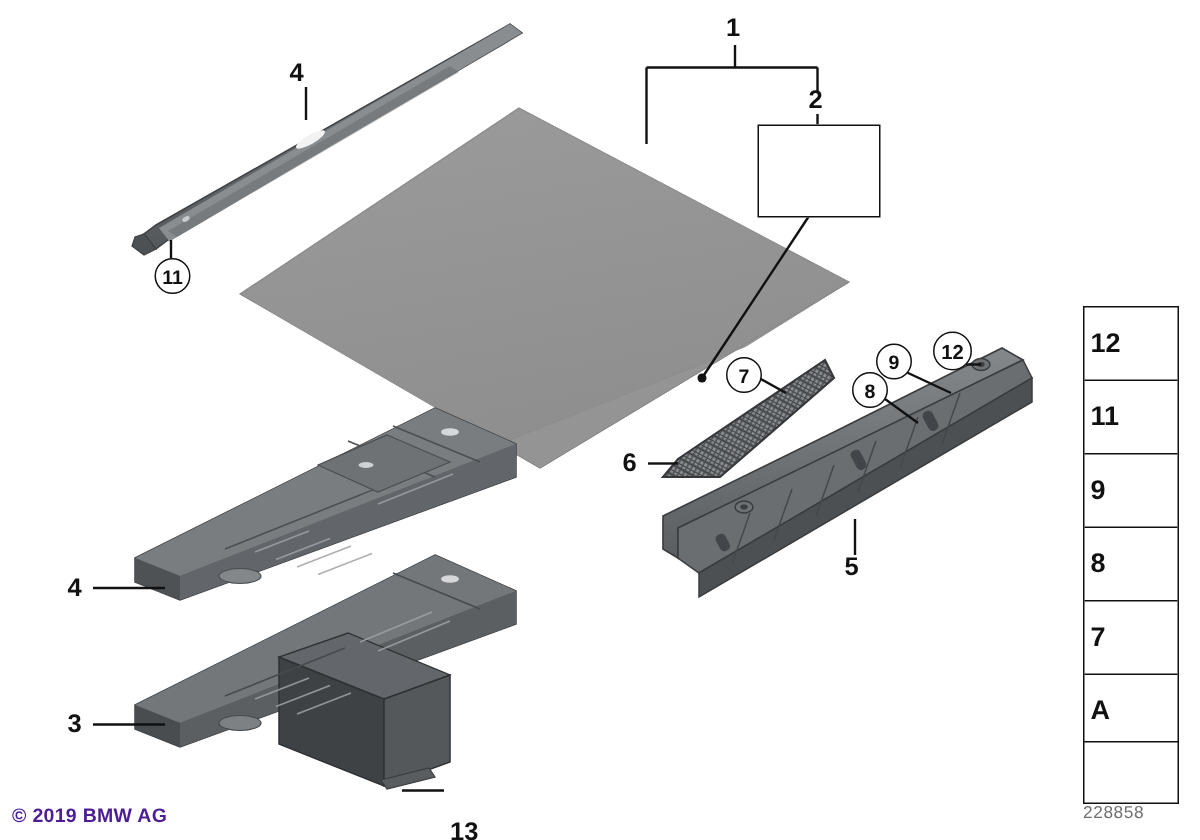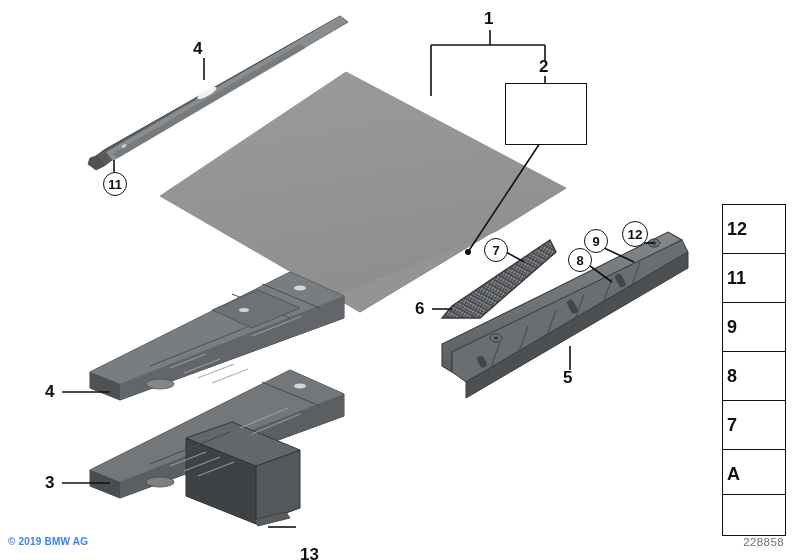--- a/index.html
+++ b/index.html
@@ -14,24 +14,24 @@
         justify-content:center;font-size:13px;font-weight:bold;color:#111;}
   .circ.big{width:24px;height:24px;font-size:13.5px;}
   .legend{position:absolute;left:722px;top:204px;width:62px;
           border:1.3px solid #111;background:#fff;}
   .lcell{height:48px;border-bottom:1.3px solid #111;position:relative;}
   .lcell:last-child{border-bottom:none;}
   .lnum{position:absolute;left:4px;top:50%;transform:translateY(-50%);
         font-size:18px;font-weight:bold;color:#111;}
   .arrowbox{position:absolute;left:722px;top:494px;width:62px;height:40px;
             border:1.3px solid #111;background:#fff;}
-  .dnum{position:absolute;left:722px;top:536px;width:62px;text-align:right;
+  .dnum{position:absolute;left:722px;top:536px;width:62px;text-align:left;
         font-size:11.5px;color:#6f6f6f;letter-spacing:.4px;}
-  .copy{position:absolute;left:8px;top:536px;font-size:10px;
-        font-weight:bold;color:#3b82f6;letter-spacing:.2px;}
+  .copy{position:absolute;left:8px;top:536px;font-size:13px;
+        font-weight:bold;color:#4c1d95;letter-spacing:.2px;}
   .dbox{position:absolute;left:505px;top:83px;width:80px;height:60px;
         border:1.4px solid #111;background:#fff;}
 </style>
 </head>
 <body>
 
 <div class="stage">
 
   <svg class="layer" viewBox="0 0 800 560">
     <defs>

